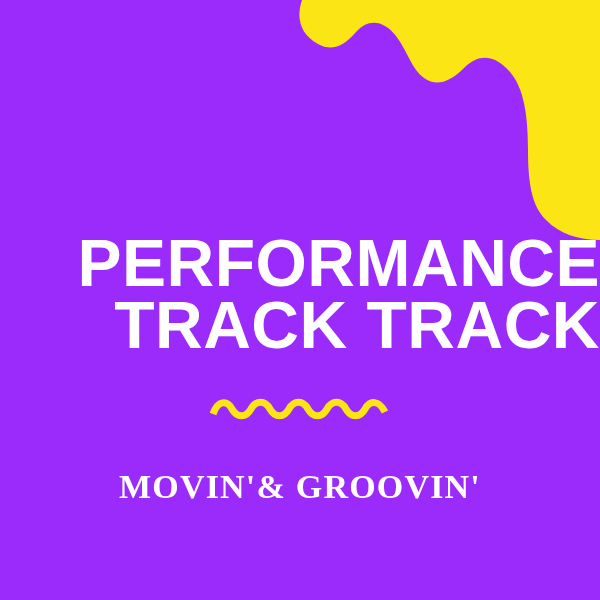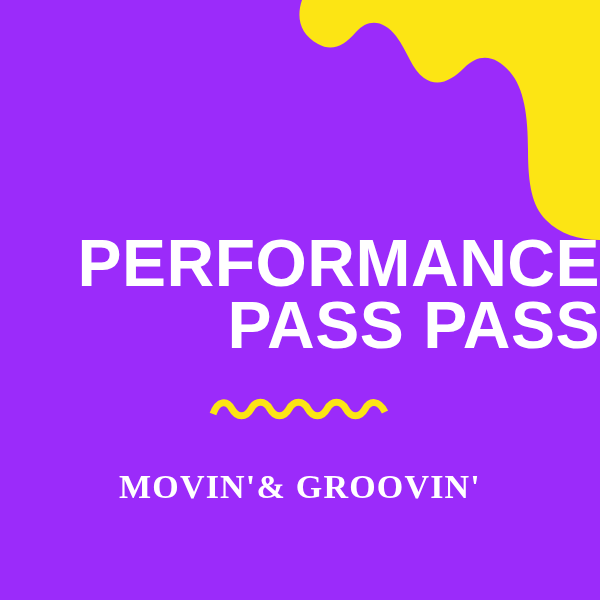--- a/index.html
+++ b/index.html
@@ -105,21 +105,21 @@
              C 524 88, 528 116, 528 150
              C 528 184, 532 206, 546 220
              C 560 234, 578 240, 600 240
              L 600 0 Z" fill="#fce514"></path>
   </svg>
 
   <div id="content">
 
     <div id="title-block">
       <span class="title-line">PERFORMANCE</span>
-      <span class="title-line">PASS PASS</span>
+      <span class="title-line">TRACK TRACK</span>
     </div>
 
     <div id="wave-block">
       <svg width="182" height="34" viewBox="0 0 182 34" xmlns="http://www.w3.org/2000/svg" aria-hidden="true">
         <path d="M 4 22
                  C 9 8, 18 8, 23 17
                  C 28 26, 37 26, 42 17
                  C 47 8, 56 8, 61 17
                  C 66 26, 75 26, 80 17
                  C 85 8, 94 8, 99 17

